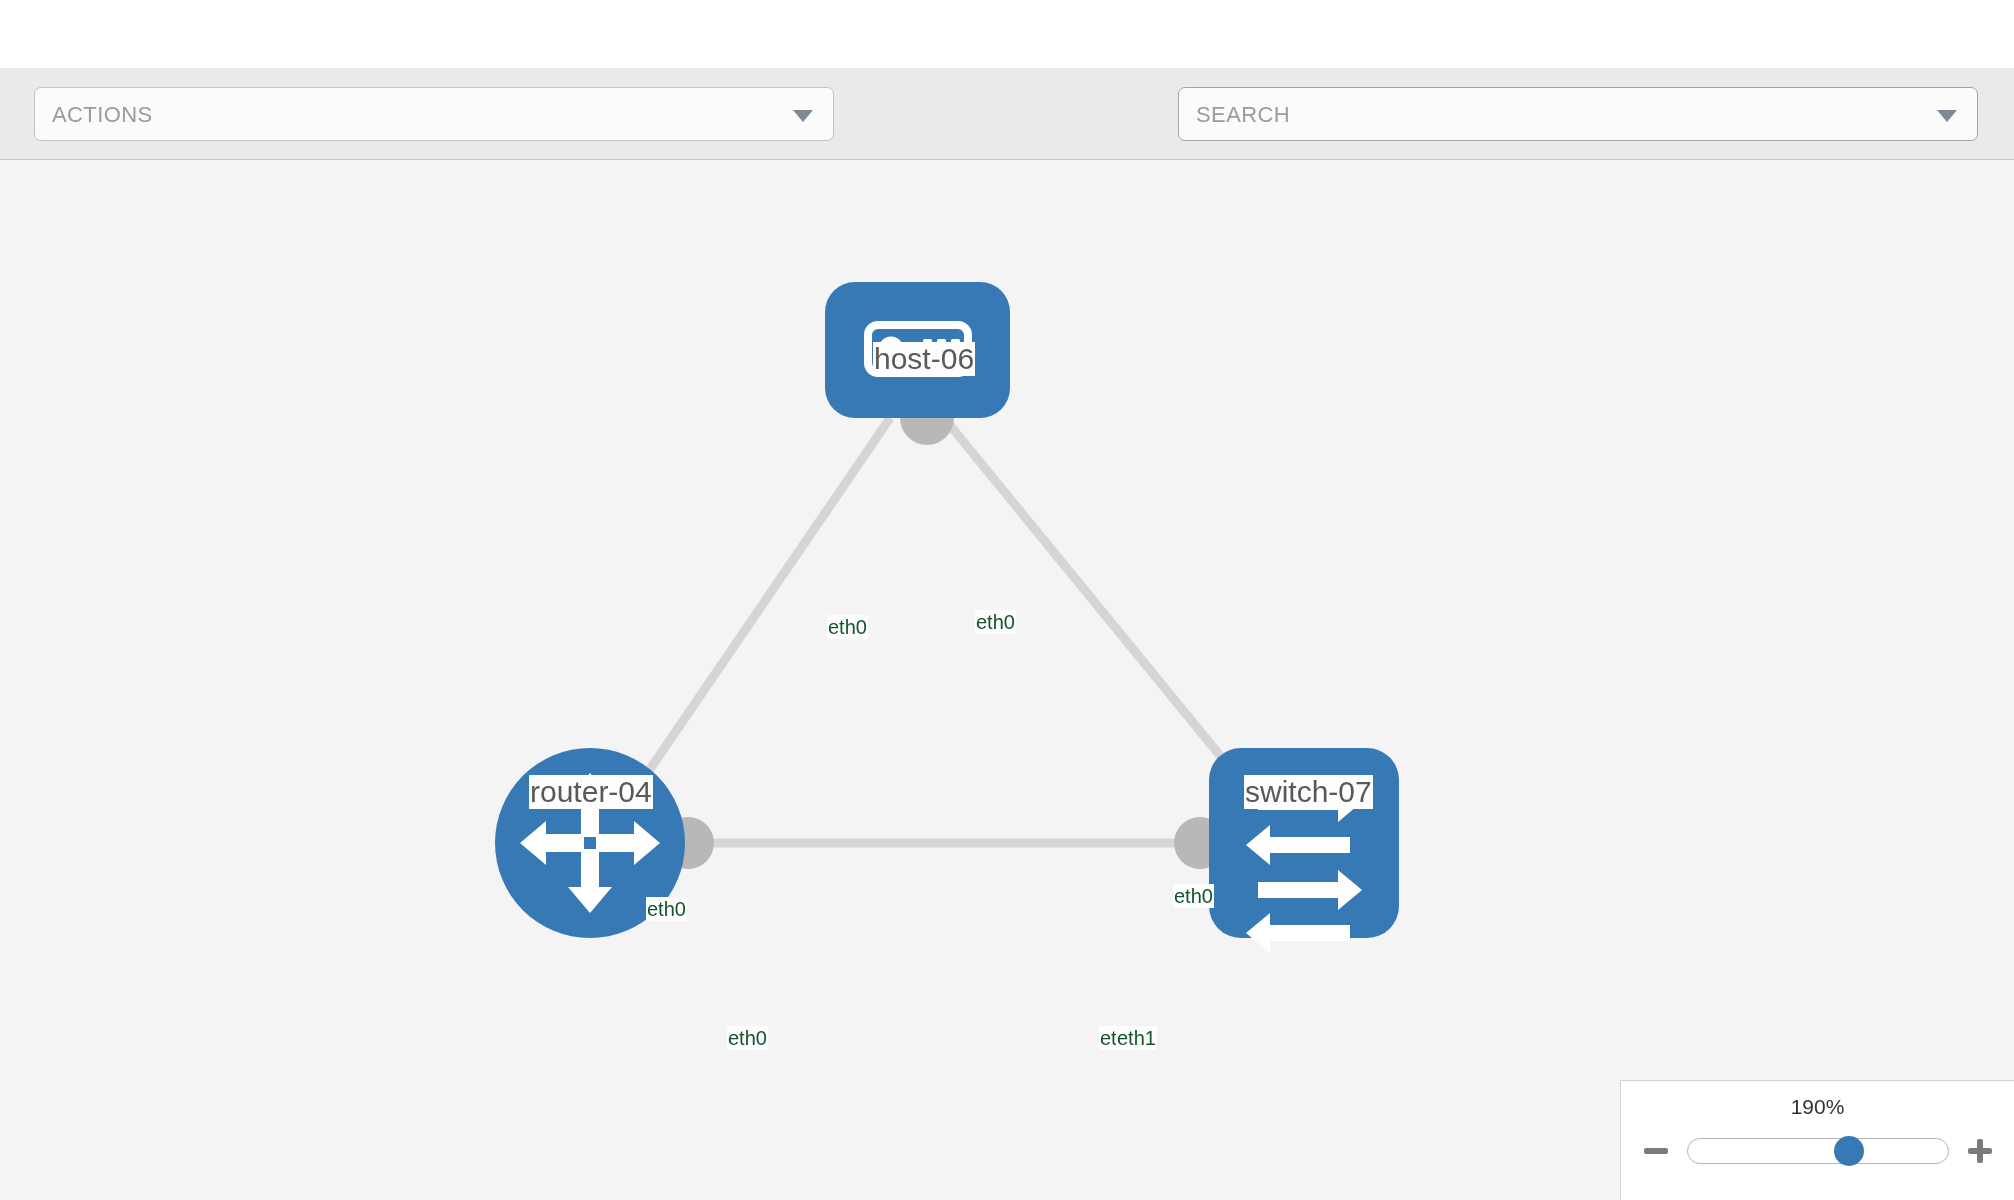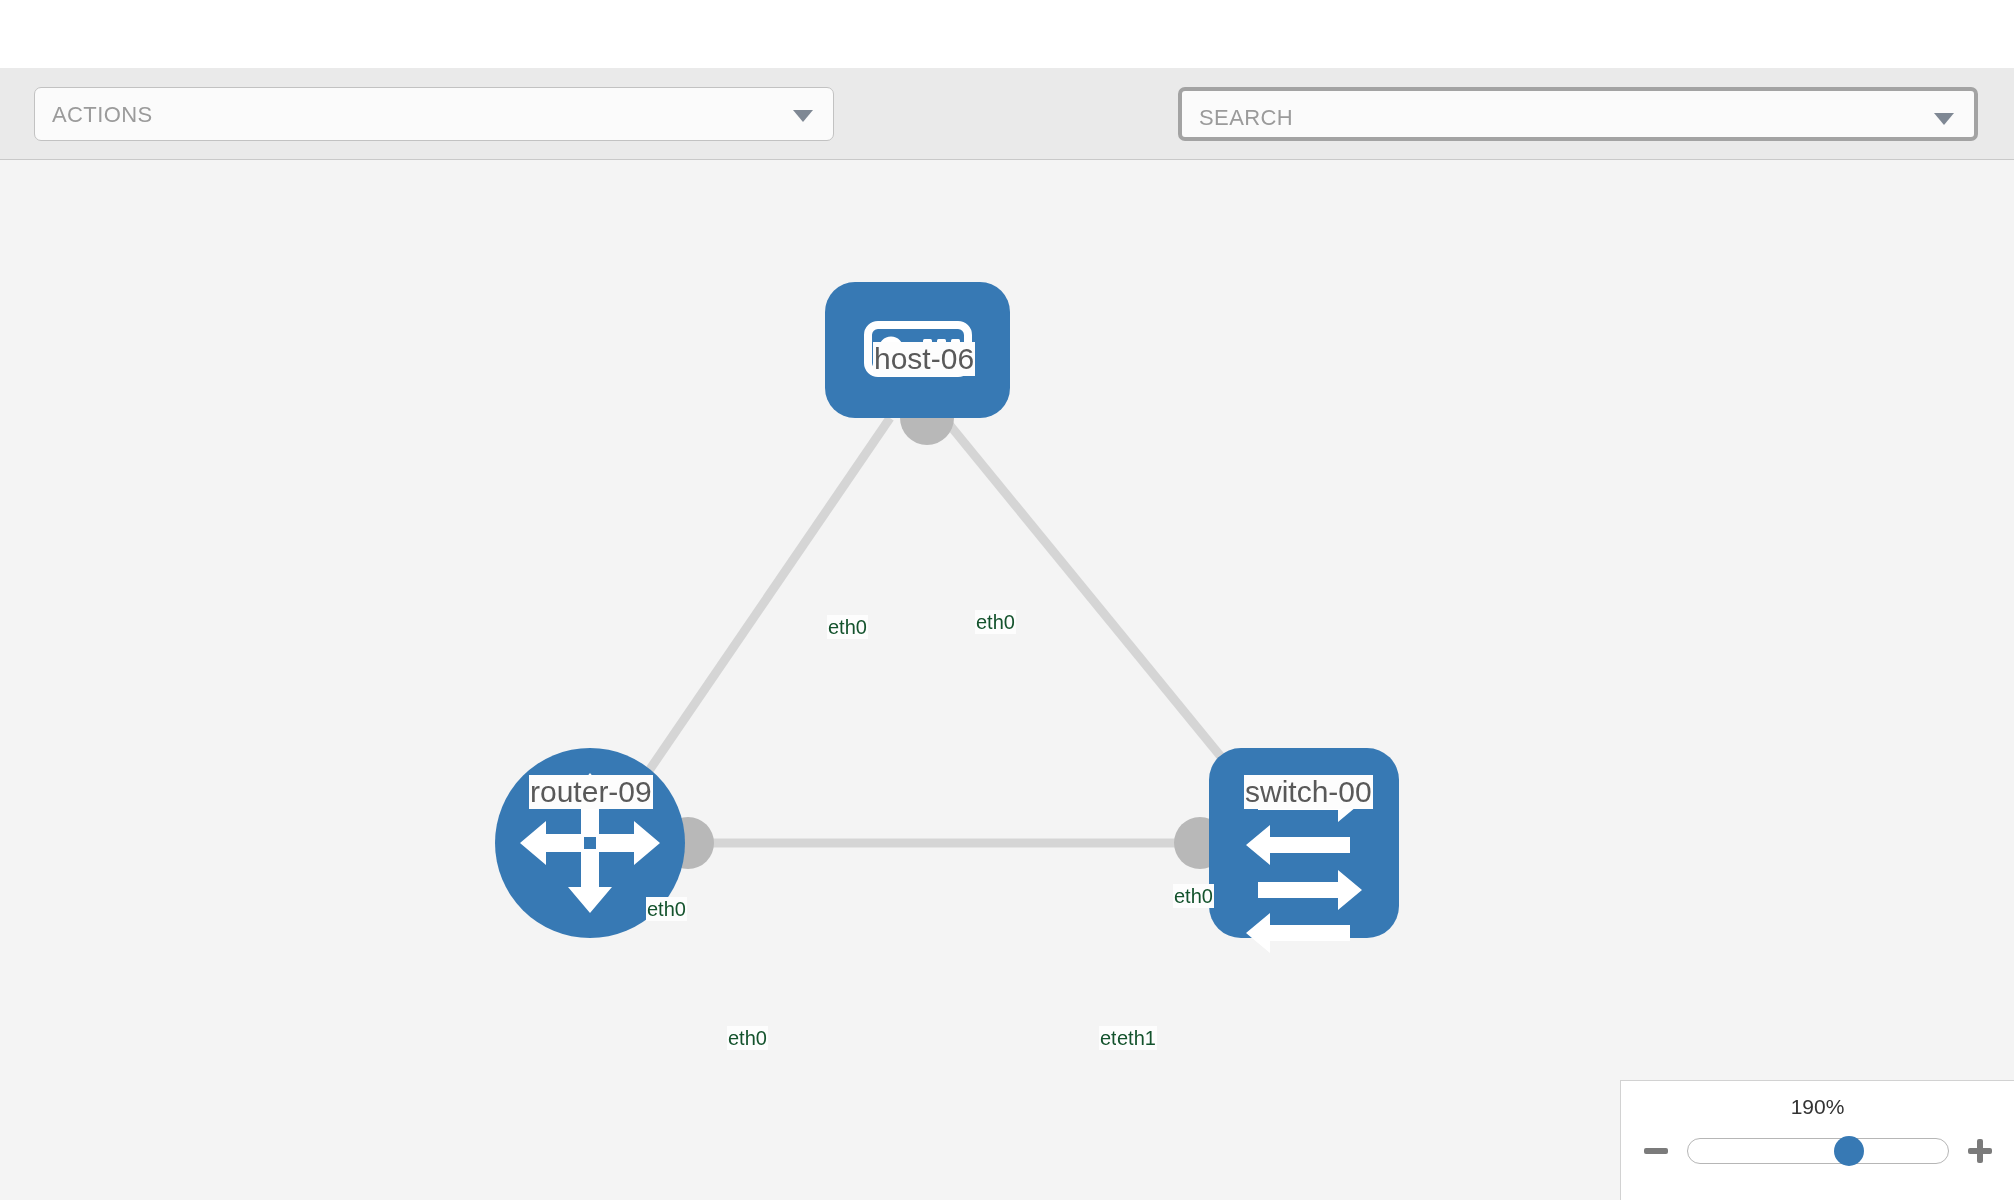--- a/index.html
+++ b/index.html
@@ -106,21 +106,21 @@
     display: block;
   }
 
   .search-box {
     position: absolute;
     left: 1178px;
     top: 19px;
     width: 800px;
     height: 54px;
     background: #fbfbfb;
-    border: 4px solid #a3a3a3;
+    border: 1px solid #a3a3a3;
     border-radius: 7px;
     box-sizing: border-box;
     cursor: text;
   }
   .search-box .label {
     position: absolute;
     left: 17px;
     top: 14px;
     font-size: 22px;
     color: #9b9b9b;
@@ -318,22 +318,22 @@
 
           <path d="M1258 722 h80 v-12 l24 20 -24 20 v-12 h-80 z"></path>
 
           <path d="M1350 765 h-80 v-12 l-24 20 24 20 v-12 h80 z"></path>
         </g>
       </g>
 
     </svg>
 
     <div class="chip node-name" style="left:873px; top:182px;">host-06</div>
-    <div class="chip node-name" style="left:529px; top:615px;">router-09</div>
-    <div class="chip node-name" style="left:1244px; top:615px;">switch-00</div>
+    <div class="chip node-name" style="left:529px; top:615px;">router-04</div>
+    <div class="chip node-name" style="left:1244px; top:615px;">switch-07</div>
 
     <div class="chip iface" style="left:827px; top:455px;">eth0</div>
     <div class="chip iface" style="left:975px; top:450px;">eth0</div>
     <div class="chip iface" style="left:646px; top:737px;">eth0</div>
     <div class="chip iface" style="left:1173px; top:724px;">eth0</div>
     <div class="chip iface" style="left:727px; top:866px;">eth0</div>
     <div class="chip iface" style="left:1099px; top:866px;">eth0</div>
     <div class="chip iface" style="left:1116px; top:866px;text-align:center;">eth1</div>
 
   </div>

